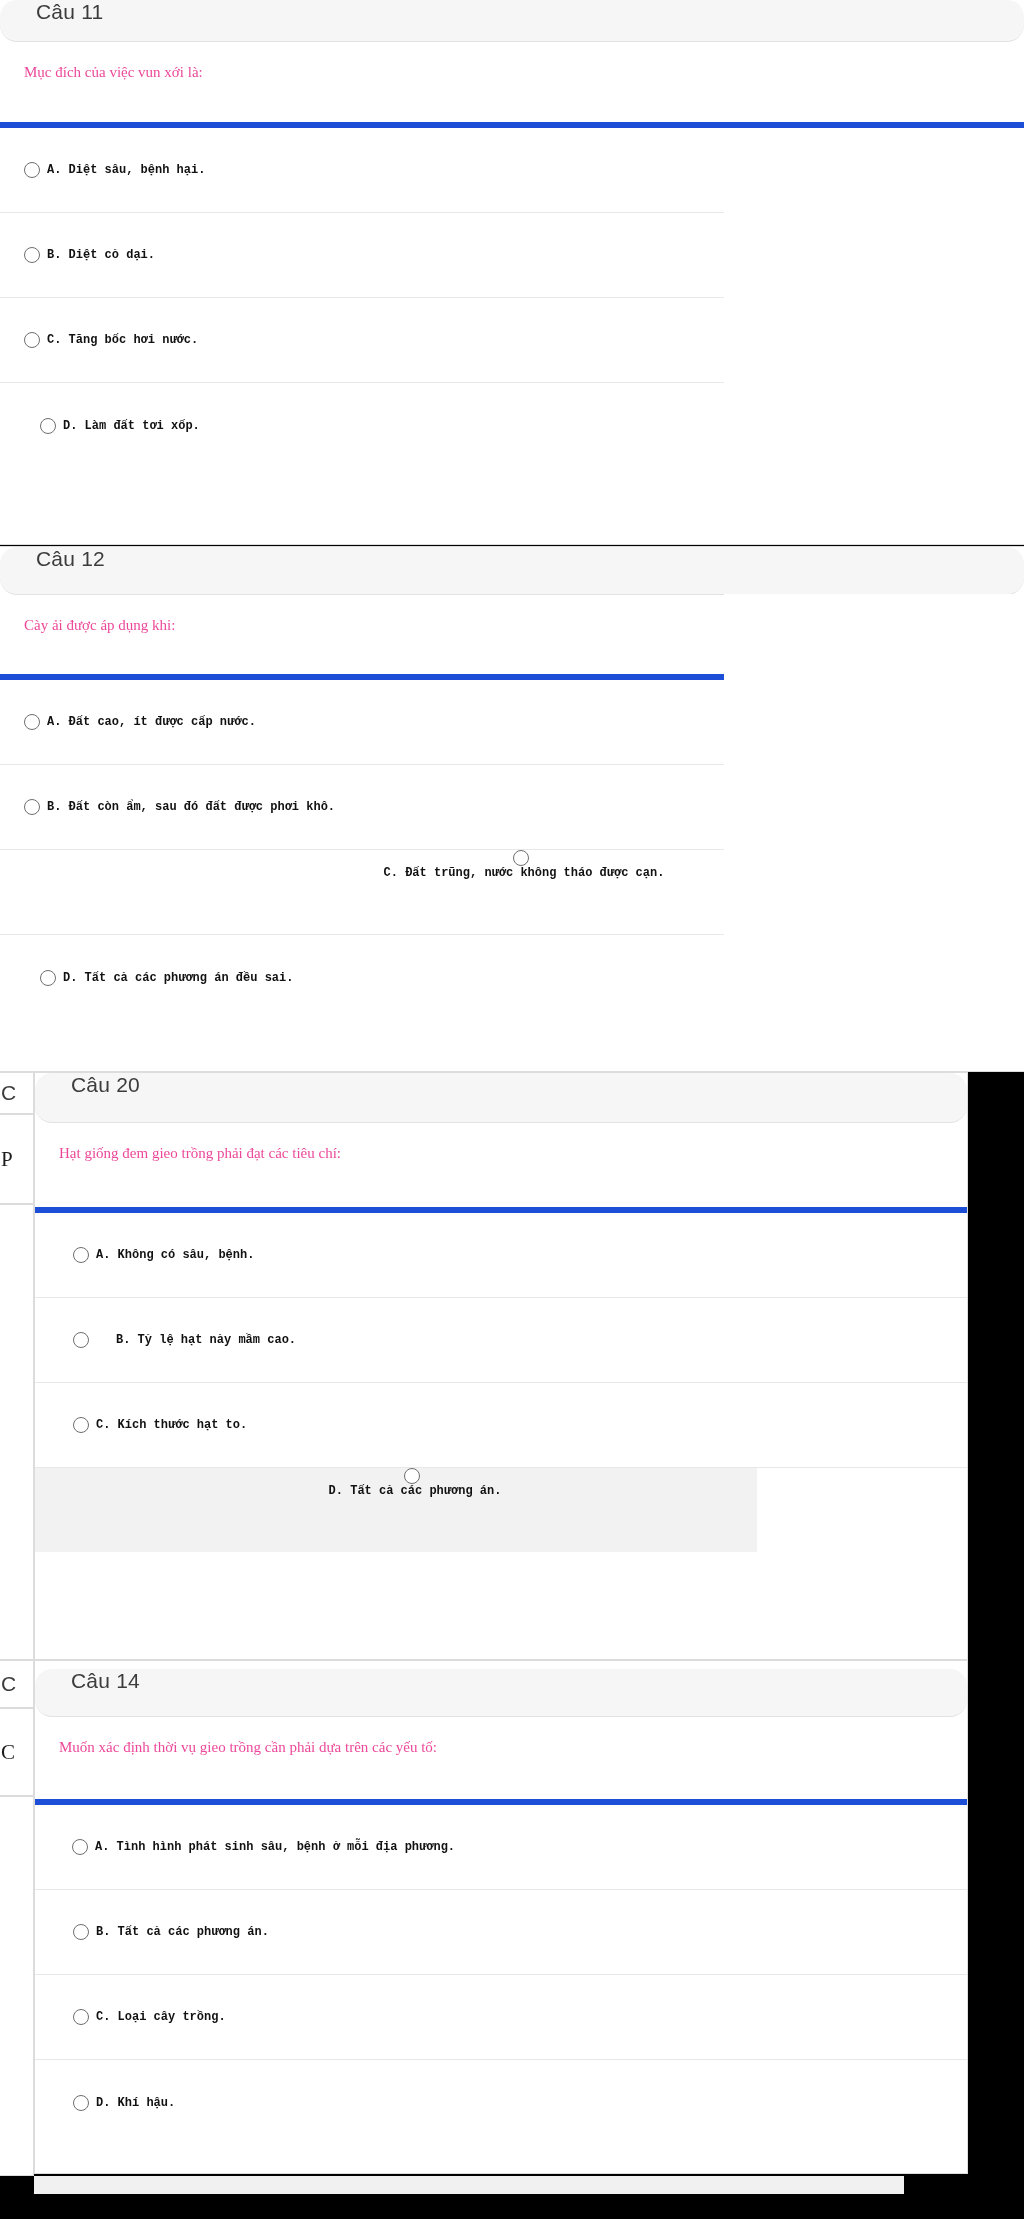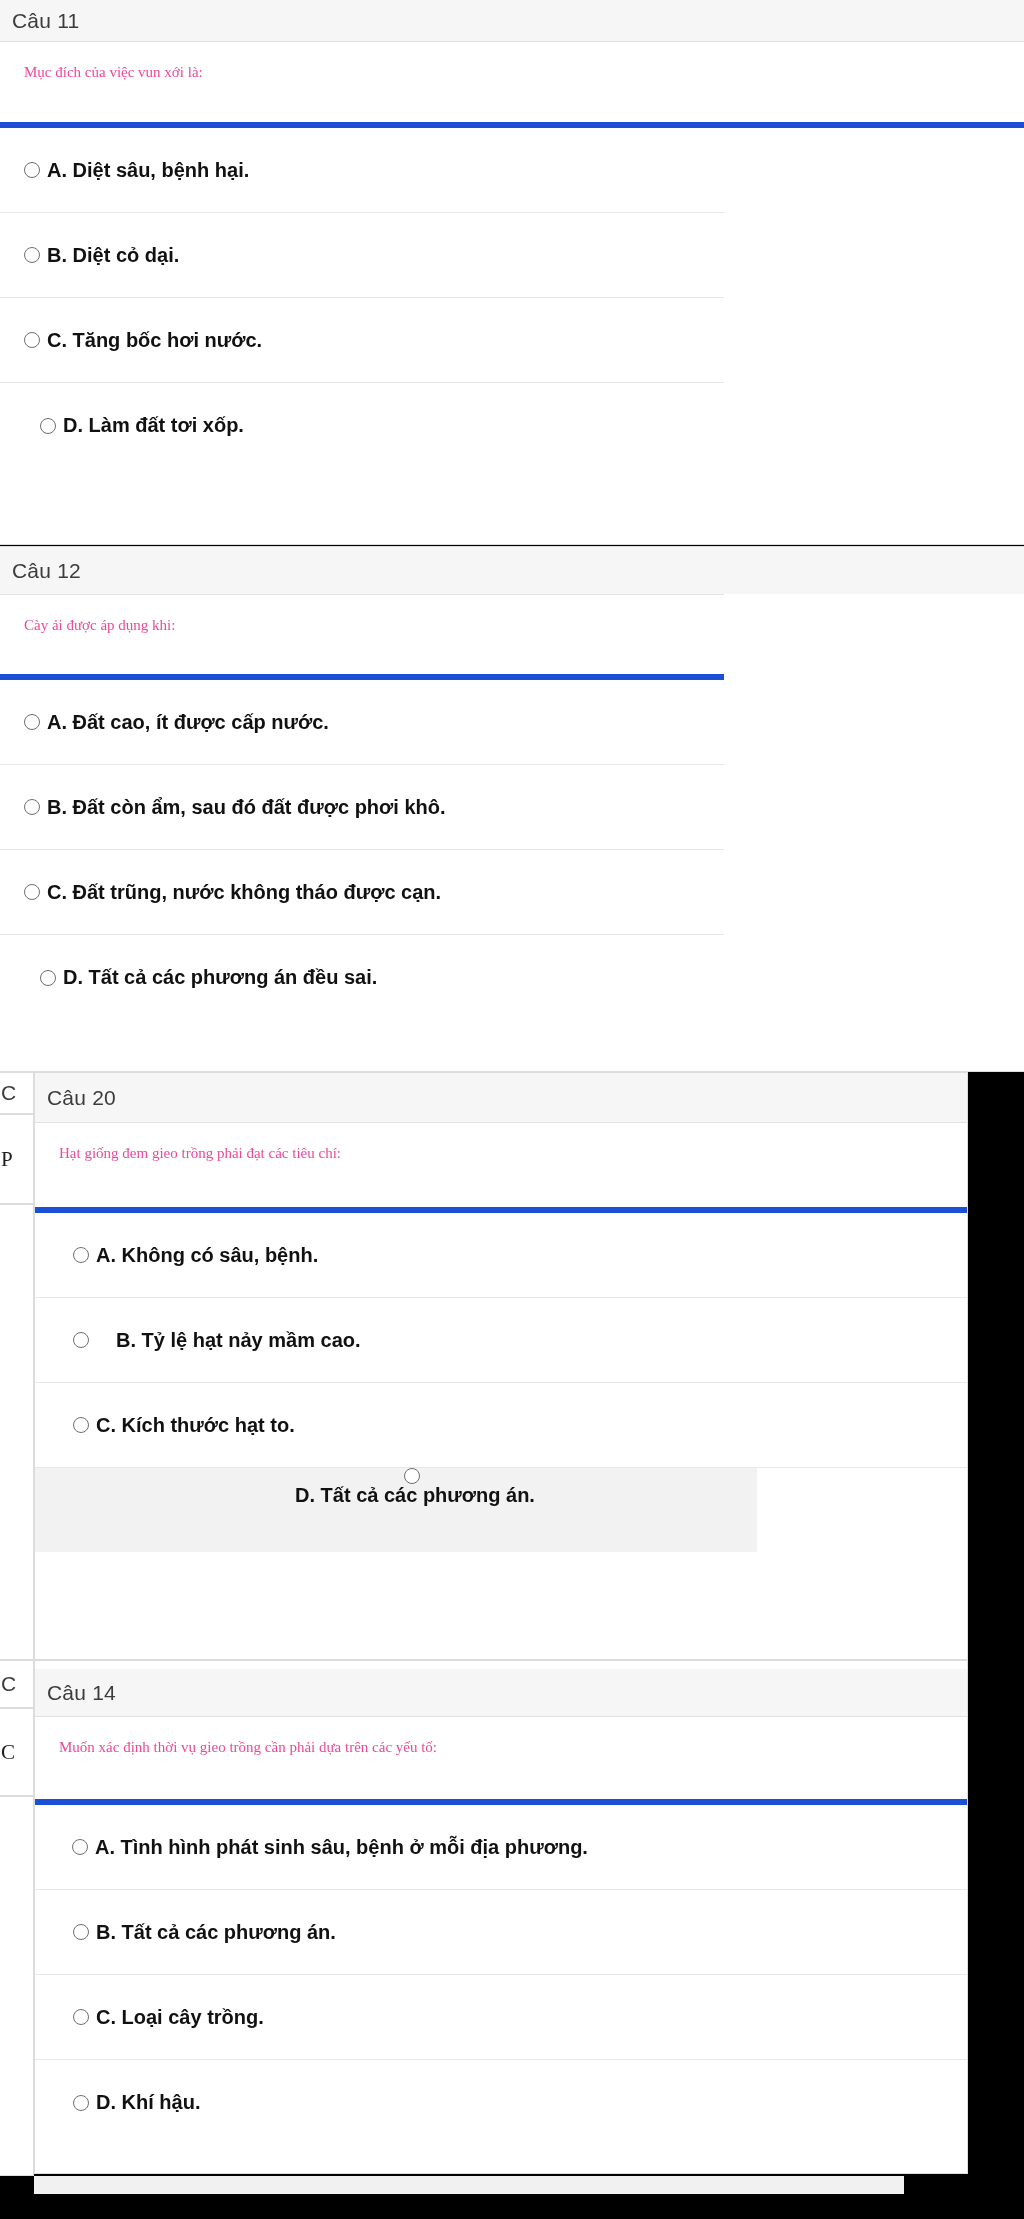--- a/index.html
+++ b/index.html
@@ -30,46 +30,46 @@
     background: #ffffff;
     border: 1px solid #dcdcdc;
     box-sizing: border-box;
   }
 
   .card-header {
     background: #f6f6f6;
     border-bottom: 1px solid #e2e2e2;
     box-sizing: border-box;
     display: flex;
-    align-items: center;
-    padding-left: 12px;
+    padding-left: 36px;
     font-size: 21px;
     color: #3c3c3c;
     font-family: "Liberation Sans", sans-serif;
     letter-spacing: 0.2px;
+    border-radius: 17px;
   }
 
   .question-text {
     box-sizing: border-box;
     padding: 22px 24px 20px 24px;
     font-family: "Liberation Serif", serif;
     font-size: 15px;
     color: #ec4899;
     border-bottom: 6px solid #1d4ed8;
   }
 
   .option {
     box-sizing: border-box;
     display: flex;
     align-items: center;
     padding-left: 24px;
     border-bottom: 1px solid #e8e8e8;
-    font-family: Liberation Sans, sans-serif;
+    font-family: Liberation Mono, monospace;
     font-weight: bold;
-    font-size: 20px;
+    font-size: 12px;
     color: #111;
   }
   .option:last-child { border-bottom: none; padding-left: 40px; }
 
   .option.shaded { background: #f2f2f2; flex-direction: column; }
 
   .radio {
     width: 14px;
     height: 14px;
     border: 1px solid #6f6f6f;
@@ -155,21 +155,21 @@
       <span>Cày ải được áp dụng khi:</span>
     </div>
     <div class="option" style="height:85px;">
       <span class="radio"></span>
       <span class="opt-label">A. Đất cao, ít được cấp nước.</span>
     </div>
     <div class="option" style="height:85px;">
       <span class="radio"></span>
       <span class="opt-label">B. Đất còn ẩm, sau đó đất được phơi khô.</span>
     </div>
-    <div class="option" style="height:85px;">
+    <div class="option" style="height:85px;flex-direction:column;">
       <span class="radio"></span>
       <span class="opt-label">C. Đất trũng, nước không tháo được cạn.</span>
     </div>
     <div class="option" style="height:85px;">
       <span class="radio"></span>
       <span class="opt-label">D. Tất cả các phương án đều sai.</span>
     </div>
   </div>
 
   <div class="white-strip" style="left:724px; top:594px; width:300px; height:134px;"></div>

